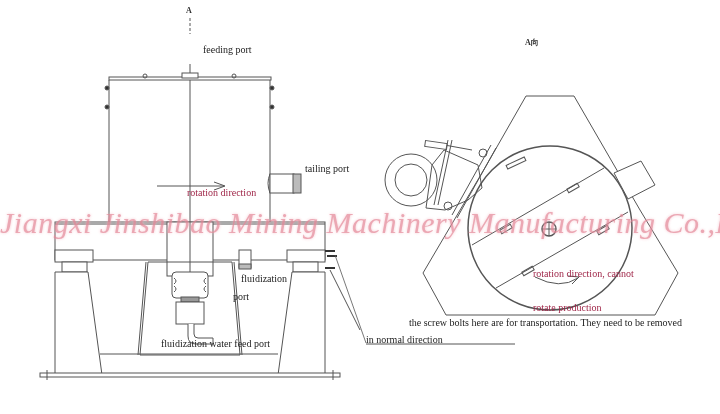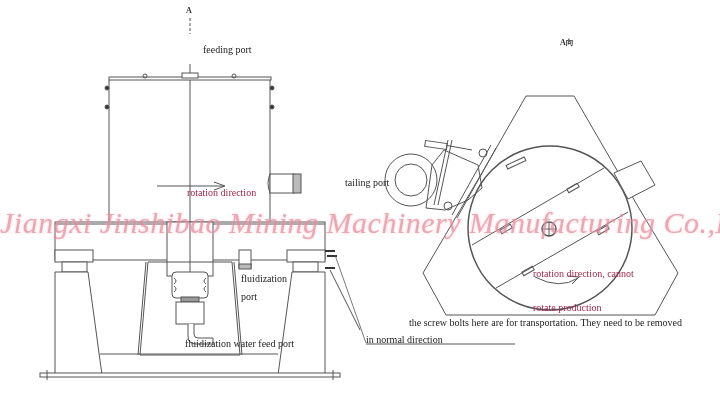--- a/index.html
+++ b/index.html
@@ -114,25 +114,25 @@
       <line x1="496" y1="148" x2="457" y2="218"></line>
     </g>
 
     <line x1="366" y1="344" x2="515" y2="344"></line>
     <line x1="335" y1="255" x2="366" y2="343" stroke-width="0.8"></line>
   </g>
 </svg>
 
 <span class="lbl small" style="left:186px;top:5px;">A</span>
 <span class="lbl" style="left:167px;top:44px;margin-left:36px;">feeding port</span>
-<span class="lbl" style="left:305px;top:177px;margin-left:40px;">tailing port</span>
+<span class="lbl" style="left:305px;top:163px;">tailing port</span>
 <span class="lbl red" style="left:157px;top:187px;padding-left:30px;">rotation direction</span>
 <span class="lbl" style="left:241px;top:273px;">fluidization</span>
-<span class="lbl" style="left:241px;top:291px;">port</span>
-<span class="lbl" style="left:161px;top:338px;margin-left:24px;">fluidization water feed port</span>
+<span class="lbl" style="left:233px;top:291px;">port</span>
+<span class="lbl" style="left:161px;top:338px;">fluidization water feed port</span>
 
-<span class="lbl small" style="left:560px;top:37px;">A向</span>
+<span class="lbl small" style="left:525px;top:37px;">A向</span>
 <span class="lbl red" style="left:533px;top:268px;">rotation direction, cannot</span>
 <span class="lbl red" style="left:533px;top:302px;">rotate production</span>
 <span class="lbl" style="left:366px;top:317px;margin-left:43px;">the screw bolts here are for transportation. They need to be removed</span>
 <span class="lbl" style="left:366px;top:334px;">in normal direction</span>
 
 <div class="wm">Jiangxi Jinshibao Mining Machinery Manufacturing Co.,Ltd</div>
 
 </body></html>

